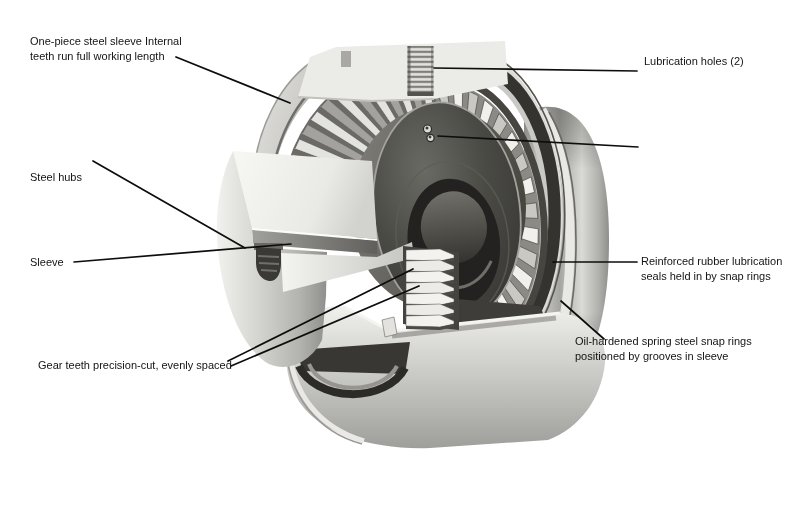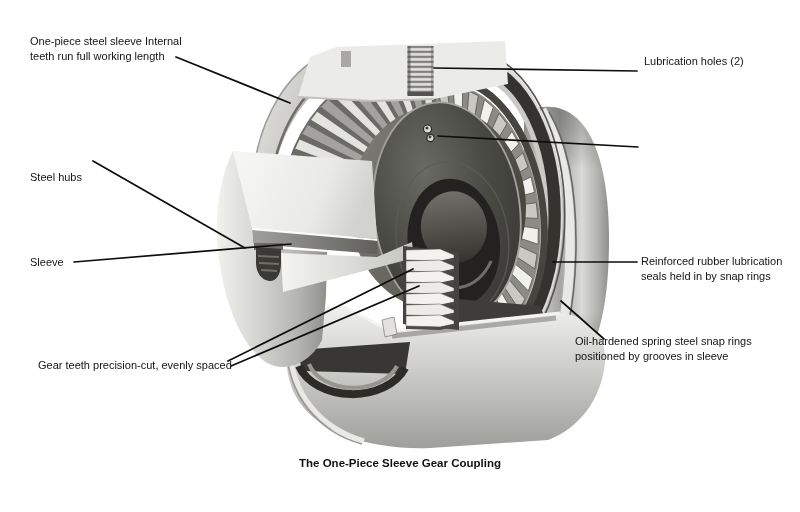--- a/index.html
+++ b/index.html
@@ -272,15 +272,14 @@
 <div class="lab" id="lab-sleeve">One-piece steel sleeve Internal
 teeth run full working length</div>
 <div class="lab" id="lab-lube">Lubrication holes (2)</div>
 <div class="lab" id="lab-hubs">Steel hubs</div>
 <div class="lab" id="lab-keyway">Sleeve</div>
 <div class="lab" id="lab-gear">Gear teeth precision-cut, evenly spaced</div>
 <div class="lab" id="lab-seals">Reinforced rubber lubrication
 seals held in by snap rings</div>
 <div class="lab" id="lab-snap">Oil-hardened spring steel snap rings
 positioned by grooves in sleeve</div>
-<div id="caption">The One-Piece Sleeve Gear Coupling</div>
 
 </div>
 
 </body></html>

